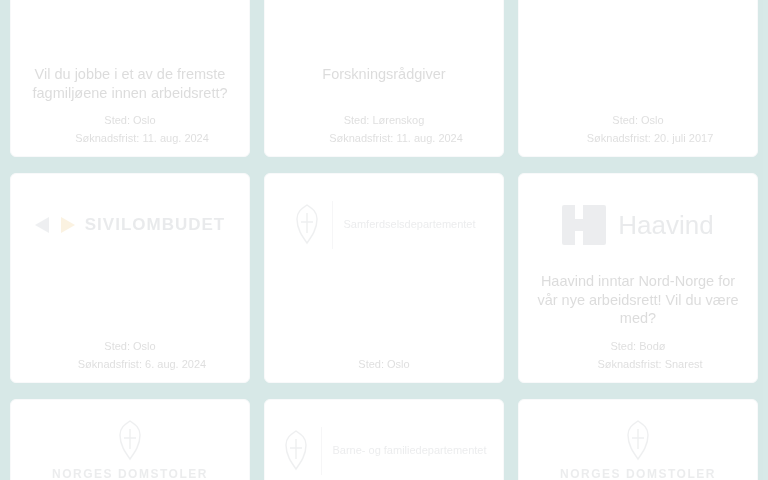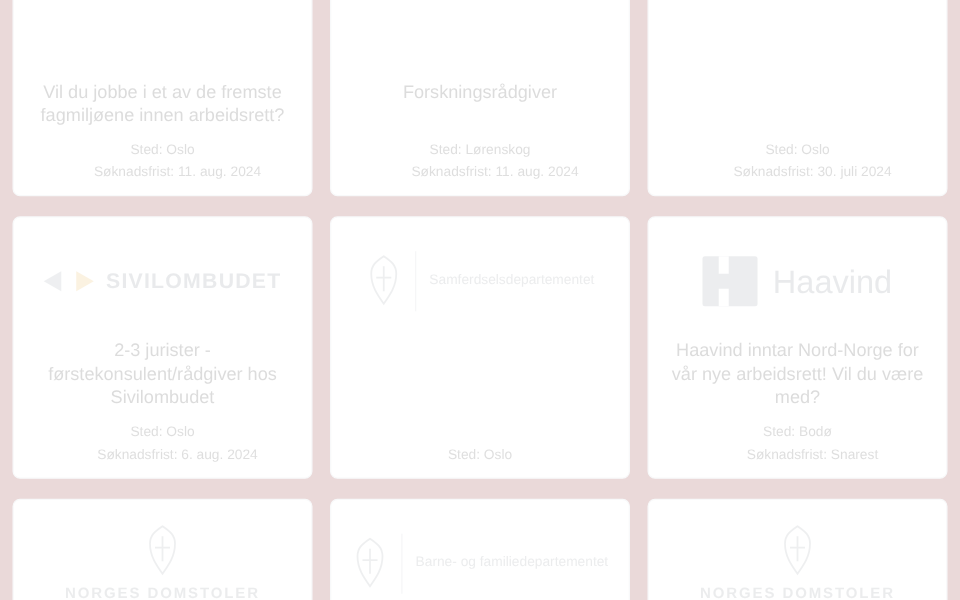--- a/index.html
+++ b/index.html
@@ -11,21 +11,21 @@
     height: 480px;
     background: #ffffff;
     font-family: "Liberation Sans", sans-serif;
     overflow: hidden;
   }
   
   .page {
     position: relative;
     width: 768px;
     height: 480px;
-    background: #7f1d1d;
+    background: #0f766e;
     opacity: 0.16;
   }
   .grid {
     position: absolute;
     left: 10px;
     top: -34px;
     width: 748px;
     display: grid;
     grid-template-columns: repeat(3, 240px);
     gap: 16px 14px;
@@ -214,35 +214,34 @@
 
     <div class="card">
       <div class="logo-box"></div>
       <div class="spacer"></div>
       <div class="meta">
         <span class="label">Sted:</span>
         <span>Oslo</span>
       </div>
       <div class="meta deadline">
         <span class="label">Søknadsfrist:</span>
-        <span>30. juli 2024</span>
+        <span>20. juli 2017</span>
       </div>
     </div>
 
     <div class="card">
       <div class="logo-box">
         <div class="logo-sivilombudet">
           <span class="sivil-mark">
             <span class="tri-left"></span>
               <span class="tri-right"></span>
           </span>
           <span class="sivil-text">SIVILOMBUDET</span>
         </div>
       </div>
-      <div class="card-title">2-3 jurister - førstekonsulent/rådgiver hos Sivilombudet</div>
       <div class="spacer"></div>
       <div class="meta">
         <span class="label">Sted:</span>
         <span>Oslo</span>
       </div>
       <div class="meta deadline">
         <span class="label">Søknadsfrist:</span>
         <span>6. aug. 2024</span>
       </div>
     </div>

